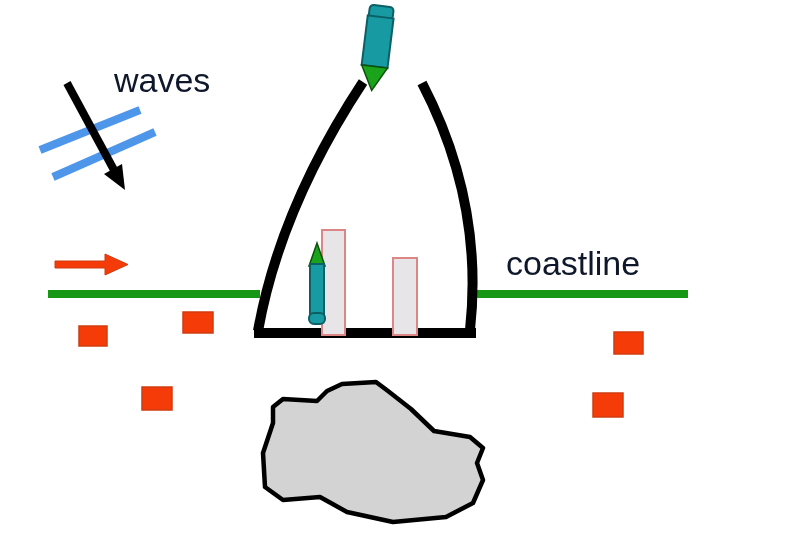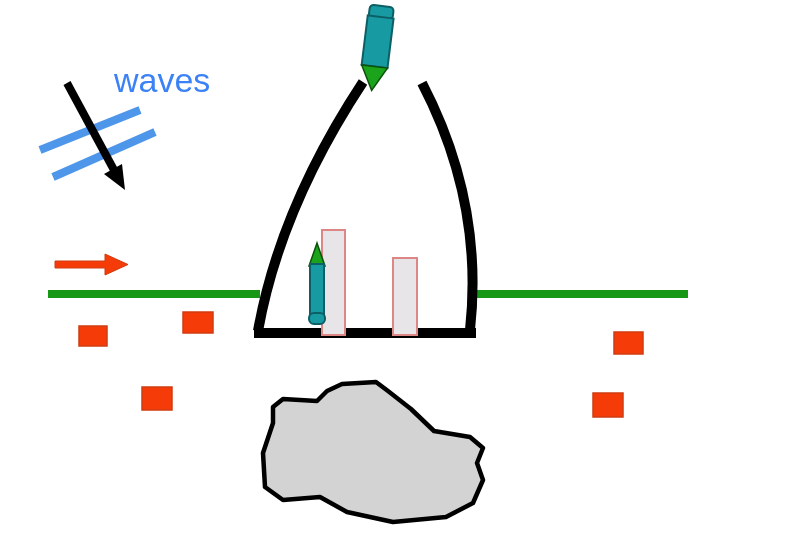--- a/index.html
+++ b/index.html
@@ -6,21 +6,21 @@
   .canvas{
     position:relative;
     width:800px;height:537px;
     background:#ffffff;
     overflow:hidden;
     font-family:"Liberation Sans", sans-serif;
   }
   .canvas svg{position:absolute;left:0;top:0;}
   .lbl{
     position:absolute;
-    color:#3b82f6;
+    color:#0f172a;
     font-size:34px;
     line-height:1.1;
     white-space:nowrap;
   }
   .lbl sup{font-size:0.62em;line-height:0;}
   #lbl-waves{left:114px;top:62px;}
   #lbl-sediment{left:87px;top:217px;}
   #lbl-coastline{left:506px;top:245px;}
   #lbl-oremine{left:297px;top:441px;font-size:35px;}
 </style>
@@ -75,15 +75,16 @@
       <rect x="614" y="332" width="29" height="22"></rect>
       <rect x="593" y="393" width="30" height="24"></rect>
     </g>
 
     <polygon fill="#d3d3d3" stroke="#000000" stroke-width="4.5" stroke-linejoin="round" points="273,407 283,399 317,401 327,391 342,384 376,382 388,391 411,409 434,431 470,437 483,448 477,463 483,480 473,503 446,517 393,522 347,512 320,497 283,500 265,487 263,453 273,423"></polygon>
   </svg>
 
   <div class="lbl" id="lbl-waves">waves</div>
 
 
+  <div class="lbl" id="lbl-coastline">coastline</div>
 
 
 </div>
 
 </body></html>

